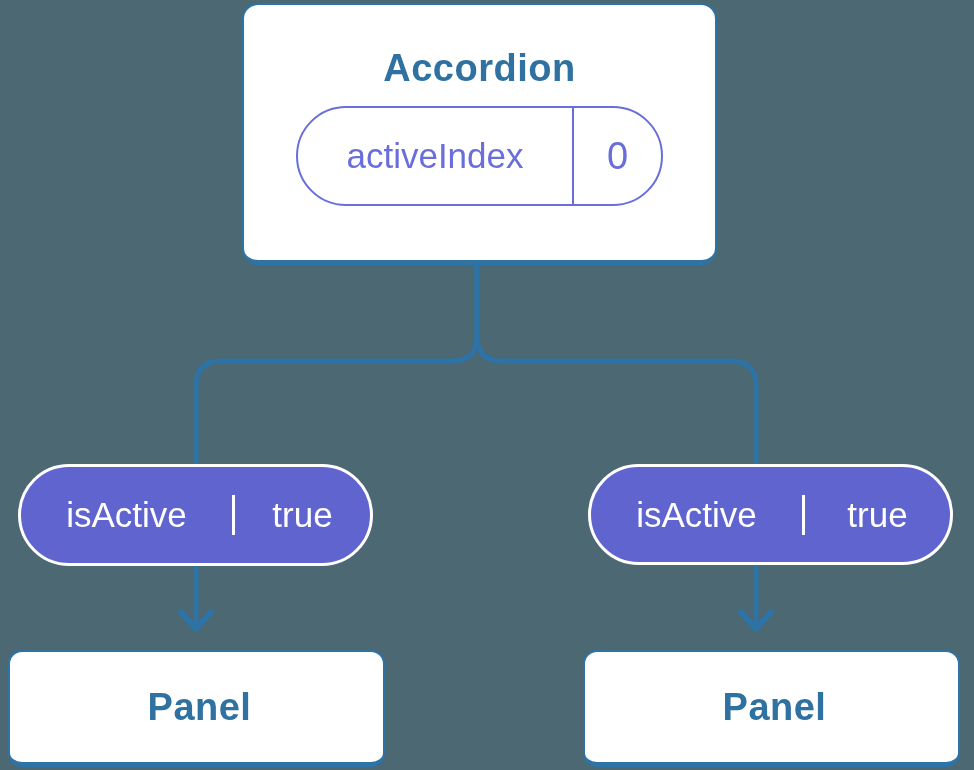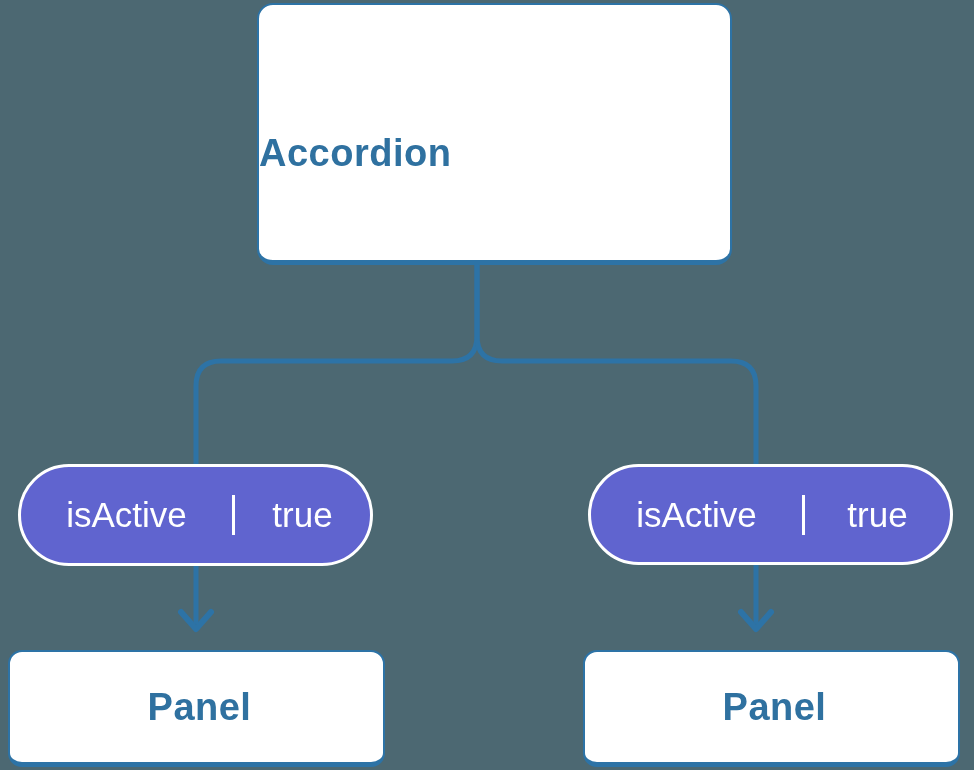--- a/index.html
+++ b/index.html
@@ -18,22 +18,22 @@
   svg.wires{position:absolute;left:0;top:0;z-index:0;}
   svg.wires path{fill:none;stroke:var(--steel);}
   svg.wires path.wire{stroke-width:5px;}
   svg.wires path.head{stroke-width:6px;stroke-linecap:round;stroke-linejoin:round;}
 
   .card{
     position:absolute;background:var(--card-bg);box-sizing:border-box;
     border:2px solid var(--steel);border-bottom-width:5px;z-index:1;
   }
   #accordion-card{
-    left:257px;top:3px;width:475px;height:262px;border-radius:16px;
-    display:flex;flex-direction:row;align-items:center;
+    left:242px;top:3px;width:475px;height:262px;border-radius:16px;
+    display:flex;flex-direction:column;align-items:center;
   }
   .node-title{
     color:var(--steel-text);font-size:38px;font-weight:600;letter-spacing:.5px;
   }
   #accordion-card .node-title{margin-top:40px;line-height:46px;}
 
   .prop-pill-outline{
     margin-top:15px;width:367px;height:100px;box-sizing:border-box;
     border:2.5px solid var(--purple-line);border-radius:52px;
     display:flex;align-items:stretch;color:var(--purple-line);font-size:35px;
@@ -75,20 +75,24 @@
     <path class="wire" d="M 477 265 L 477 336 Q 477 361 452 361 L 221 361 Q 196 361 196 386 L 196 475"></path>
     <path class="wire" d="M 477 265 L 477 336 Q 477 361 502 361 L 731 361 Q 756 361 756 386 L 756 475"></path>
     <path class="wire" d="M 196 560 L 196 624"></path>
     <path class="head" d="M 181 612 L 196 629 L 211 612"></path>
     <path class="wire" d="M 756 560 L 756 624"></path>
     <path class="head" d="M 741 612 L 756 629 L 771 612"></path>
   </svg>
 
   <div class="card" id="accordion-card">
     <div class="node-title">Accordion</div>
+    <div class="prop-pill-outline">
+      <div class="prop-name">activeIndex</div>
+      <div class="prop-value">0</div>
+    </div>
   </div>
 
   <div class="pill" id="pill-true">
     <div class="prop-name">isActive</div>
     <div class="prop-value">true</div>
   </div>
 
   <div class="pill" id="pill-false">
     <div class="prop-name">isActive</div>
     <div class="prop-value">true</div>

